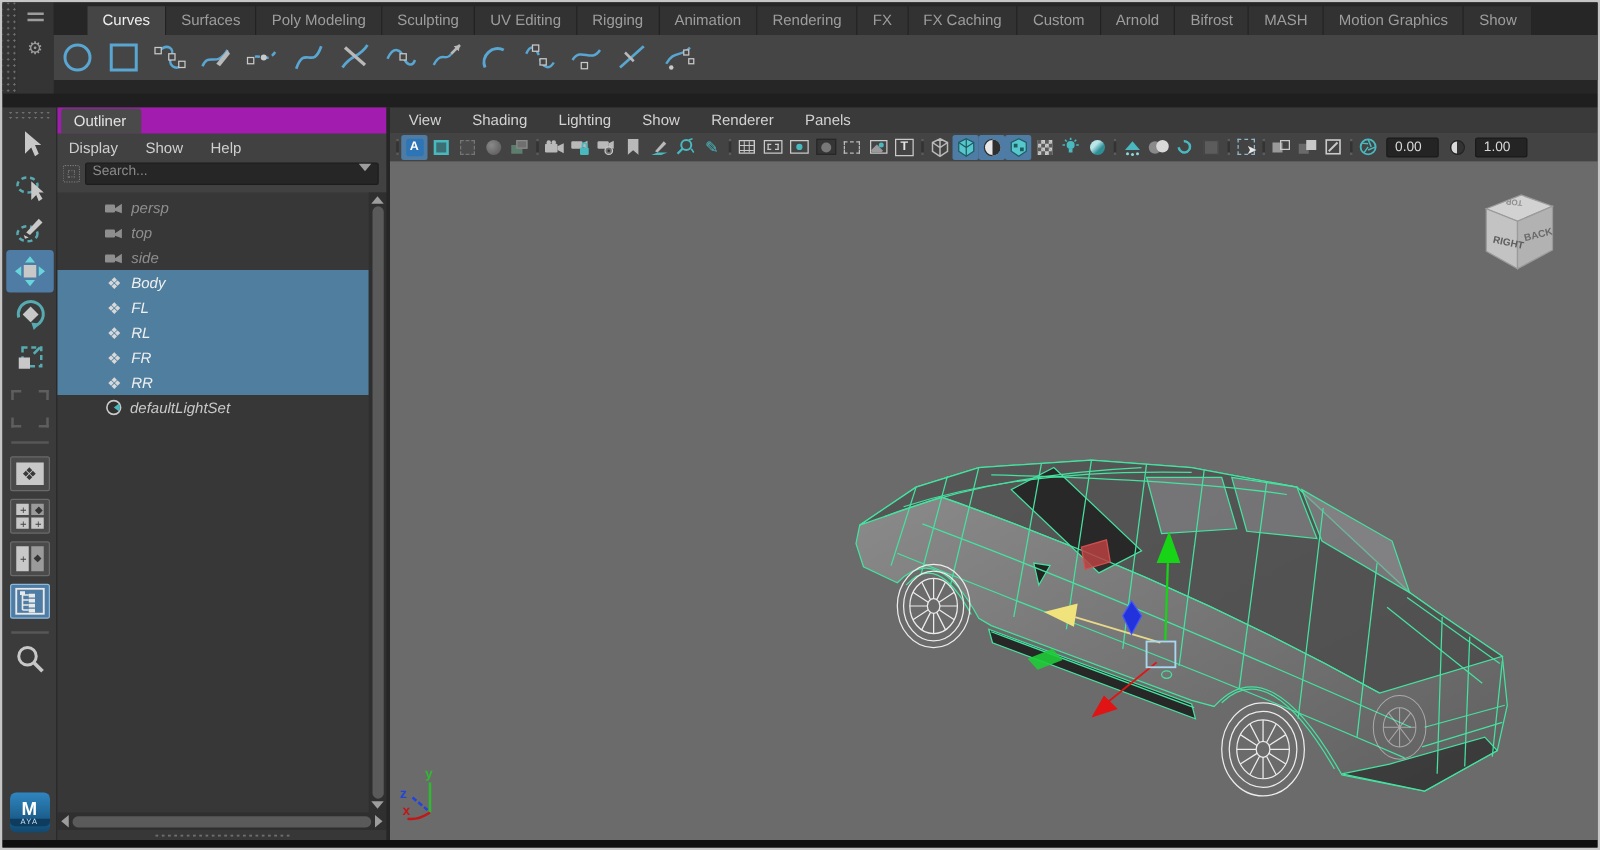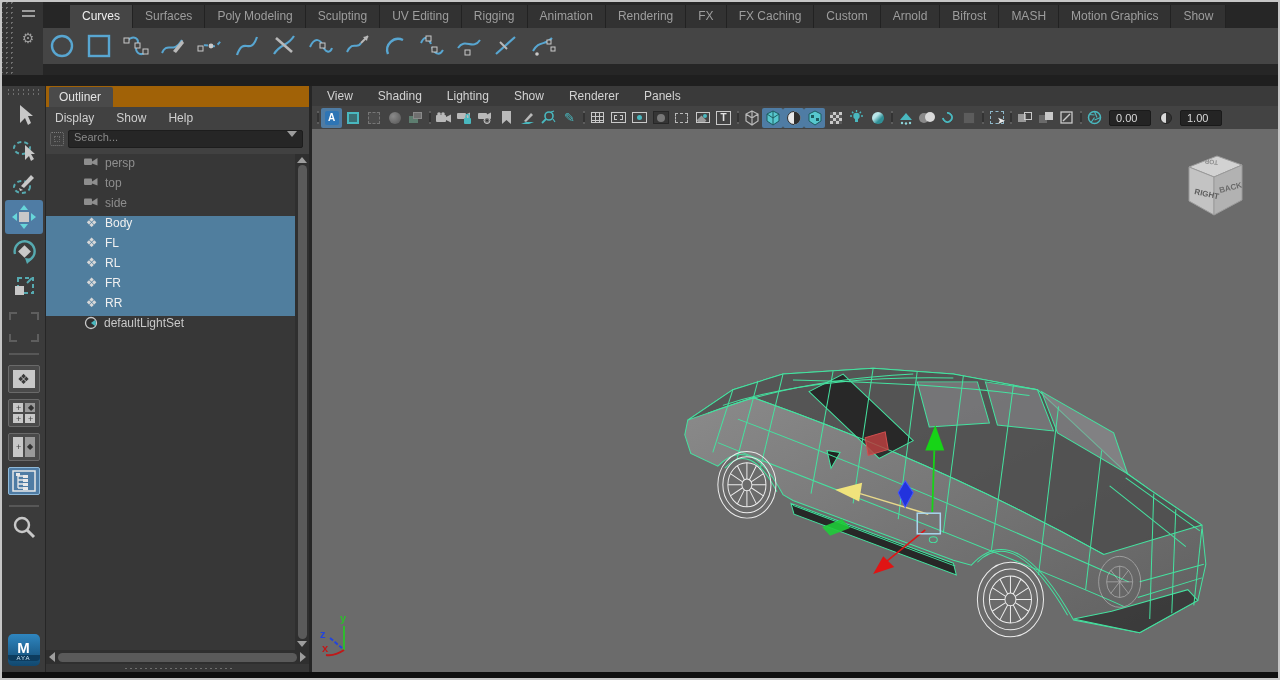--- a/index.html
+++ b/index.html
@@ -37,33 +37,33 @@
   .lasttool i:nth-child(3){ bottom:0; left:0; border-right:none; border-top:none; }
   .lasttool i:nth-child(4){ bottom:0; right:0; border-left:none; border-top:none; }
   .laybtn { width:32px; height:28px; border:1px solid #6a6a6a; background:#4a4a4a; margin:3px 0; display:flex; align-items:center; justify-content:center; border-radius:2px; }
   .laybtn.active { background:#4f7ca4; border-color:#8fb9d9; }
   .mayalogo { width:32px; height:32px; border-radius:5px; background:linear-gradient(180deg,#2f86c0,#11486f); margin-top:auto; margin-bottom:6px; display:flex; flex-direction:column; align-items:center; justify-content:center; }
   .mayalogo .m { color:#fff; font-weight:bold; font-size:15px; line-height:15px; }
   .mayalogo .aya { color:#cfe6f5; font-size:6px; letter-spacing:1px; background:#0d3c5e; width:100%; text-align:center; border-radius:0 0 4px 4px; }
 
   
   .outliner { width:266px; background:#373737; display:flex; flex-direction:column; border-right:3px solid #262626; }
-  .ol-tabrow { height:21px; background:#a16207; display:flex; align-items:flex-end; padding-left:3px; }
+  .ol-tabrow { height:21px; background:#a21caf; display:flex; align-items:flex-end; padding-left:3px; }
   .ol-tab { background:#4a4a4a; color:#e3e3e3; padding:3px 12px 3px 10px; font-size:12px; border-radius:2px 2px 0 0; }
   .ol-menus { height:21px; background:#414141; display:flex; align-items:center; gap:22px; padding-left:9px; color:#cfcfcf; }
   .ol-search { height:26px; background:#414141; display:flex; align-items:center; padding:0 6px 4px 4px; gap:4px; }
   .filter-ic { width:14px; height:14px; border:1px dotted #7d7d7d; border-radius:2px; flex:none; position:relative; }
   .filter-ic::after { content:""; position:absolute; inset:3px; border:1px dotted #6a6a6a; }
   .searchwrap { flex:1; height:18px; background:#262626; border:1px solid #1d1d1d; border-radius:2px; display:flex; align-items:flex-start; }
   .searchwrap input { flex:1; background:transparent; border:none; outline:none; color:#bdbdbd; font-size:11px; padding:0 5px; font-family:inherit; }
   .searchwrap input::placeholder { color:#8a8a8a; }
   .dd-arrow { width:0; height:0; border-left:5px solid transparent; border-right:5px solid transparent; border-top:6px solid #9d9d9d; margin-right:5px; }
   .ol-body { flex:1; display:flex; min-height:0; position:relative; }
   .ol-list { flex:1; padding-top:2px; }
-  .ol-row { height:20px; display:flex; padding-left:38px; gap:6px; color:#c9c9c9; }
+  .ol-row { height:20px; display:flex; align-items:center; padding-left:38px; gap:6px; color:#c9c9c9;font-style:italic; }
   .ol-row.muted { color:#8e8e8e; }
   .ol-row.sel { background:#507e9e; color:#f0f0f0; }
   .tf-ic { color:#d8d8d8; font-size:13px; line-height:13px; width:15px; text-align:center; }
   .vbar { width:14px; background:#2f2f2f; display:flex; flex-direction:column; align-items:center; }
   .vbar .thumb { flex:1; width:9px; background:#5a5a5a; border-radius:5px; margin:2px 0; }
   .arr-u { width:0;height:0;border-left:5px solid transparent;border-right:5px solid transparent;border-bottom:6px solid #9d9d9d; margin-top:3px;}
   .arr-d { width:0;height:0;border-left:5px solid transparent;border-right:5px solid transparent;border-top:6px solid #9d9d9d; margin-bottom:3px;}
   .hbar { height:14px; background:#2f2f2f; display:flex; align-items:center; }
   .arr-l { width:0;height:0;border-top:5px solid transparent;border-bottom:5px solid transparent;border-right:6px solid #9d9d9d; margin:0 3px; }
   .arr-r { width:0;height:0;border-top:5px solid transparent;border-bottom:5px solid transparent;border-left:6px solid #9d9d9d; margin:0 3px; }

